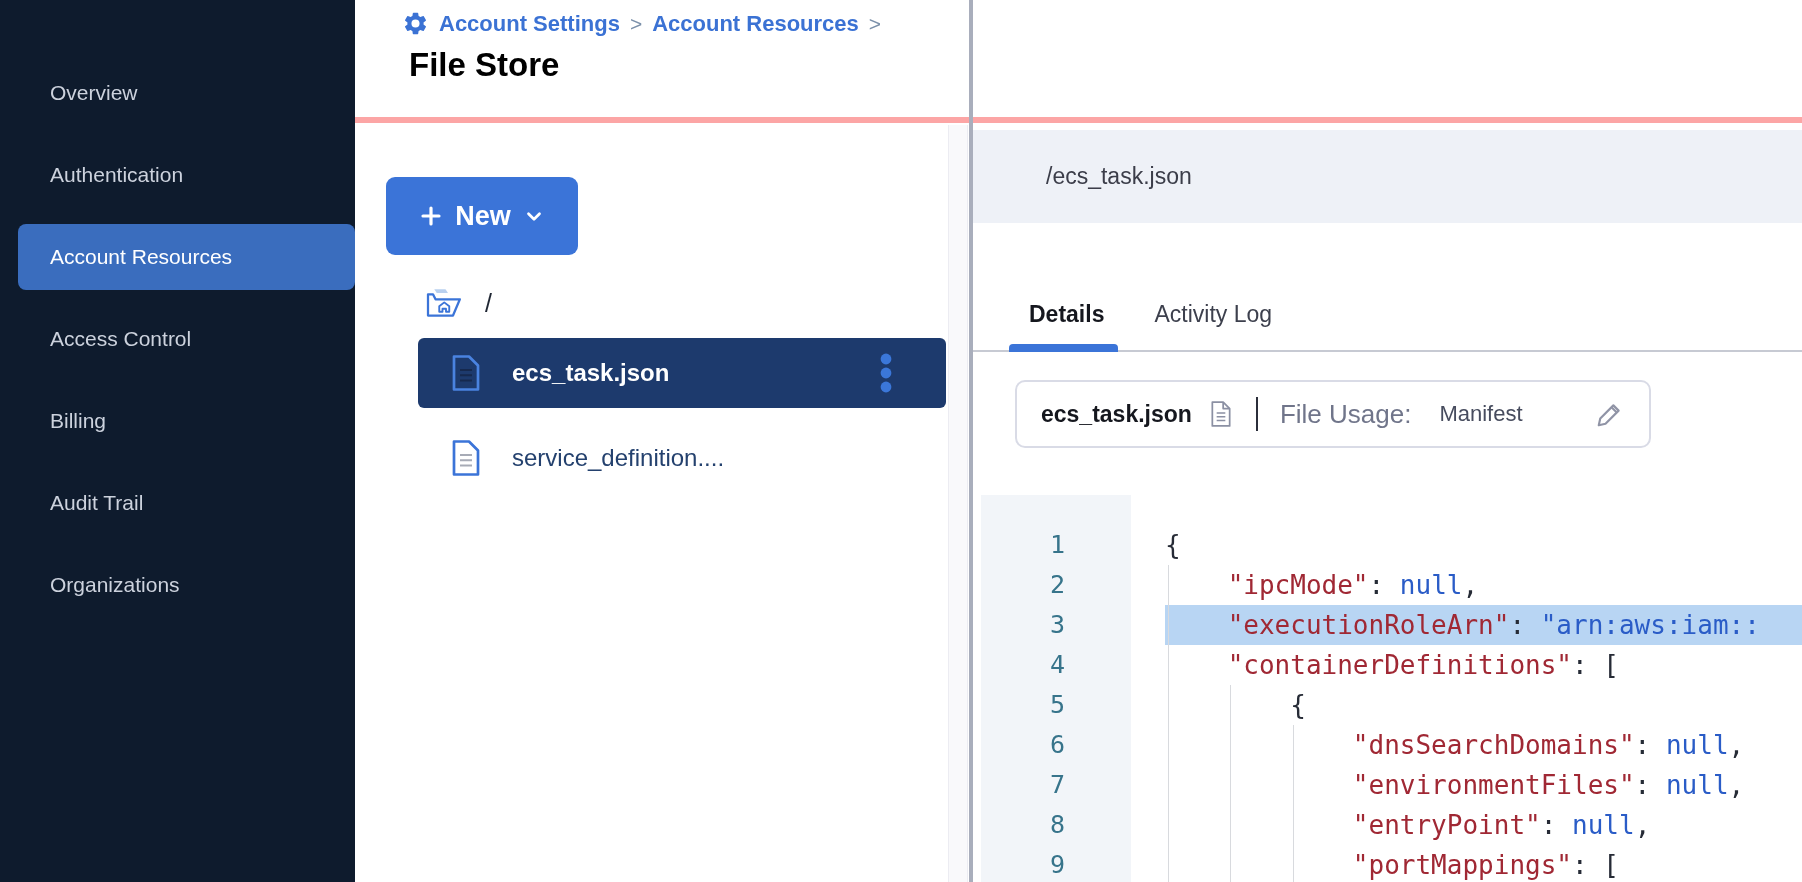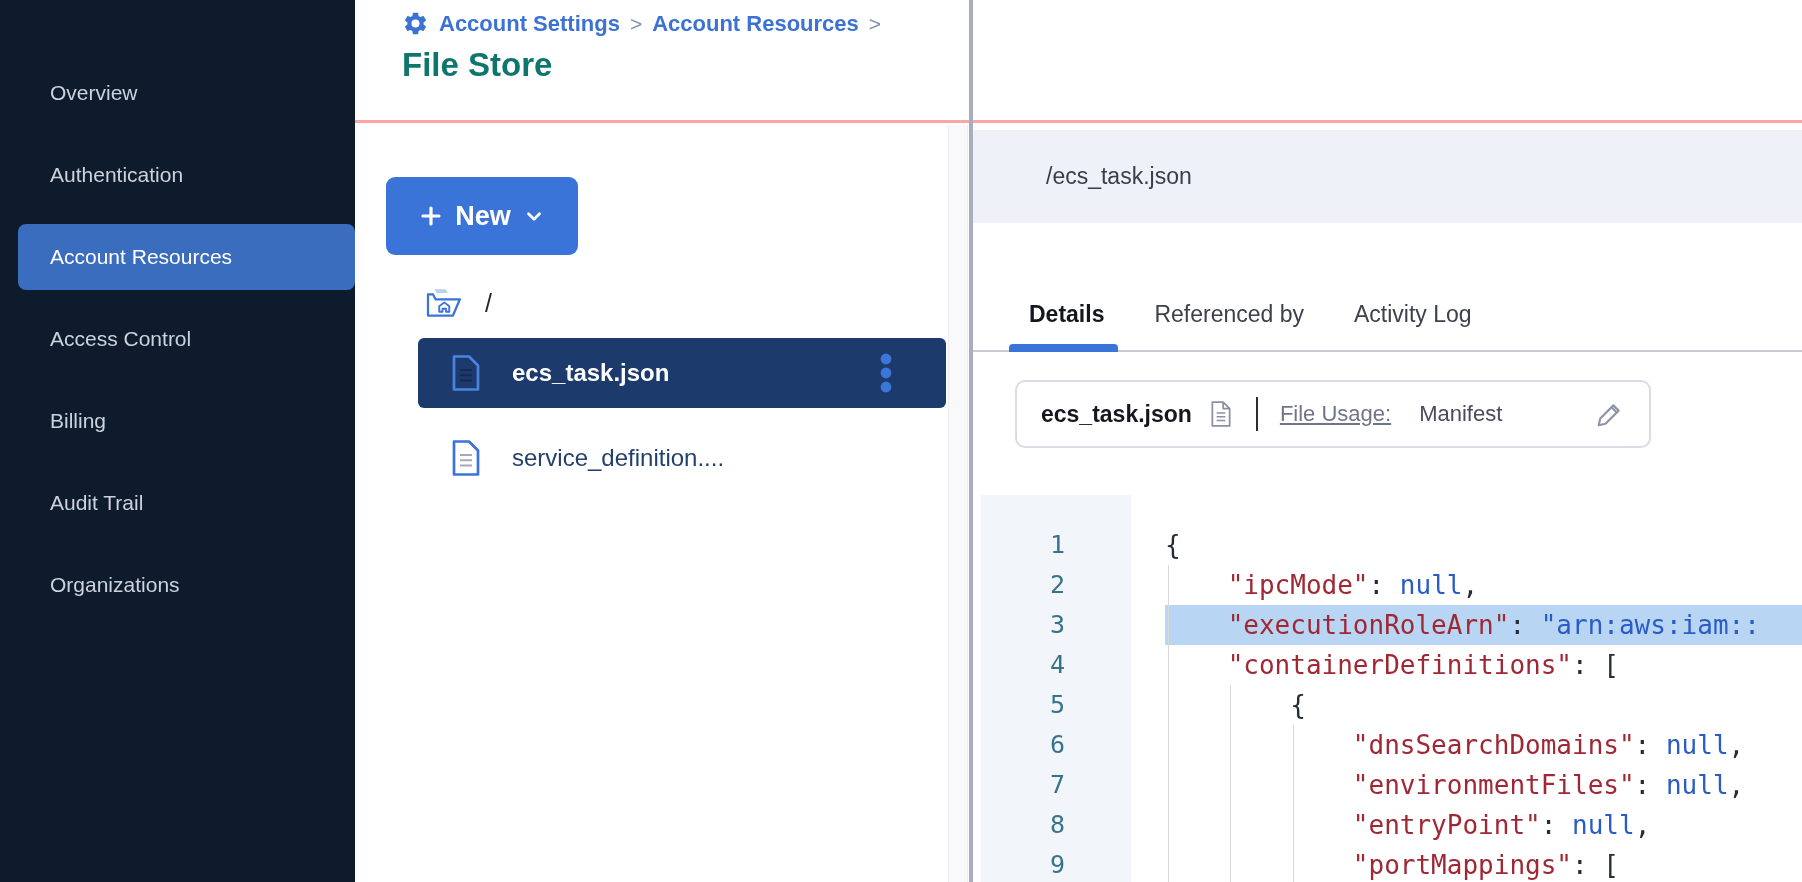--- a/index.html
+++ b/index.html
@@ -11,25 +11,25 @@
   .nav-list { position:absolute; top:52px; left:0; right:0; }
   .nav-item { height:82px; display:flex; align-items:center; padding-left:50px;
               color:#ccd2dd; font-size:21px; cursor:pointer; }
   .nav-item.selected { padding-left:0; }
   .nav-item.selected .sel-pill {
       margin-left:18px; width:337px; height:66px; background:#3a6dbe; border-radius:8px;
       display:flex; align-items:center; padding-left:32px; color:#ffffff; }
 
   
   .top-header { position:absolute; left:355px; top:0; width:1447px; height:123px;
-                background:#fff; border-bottom:3px solid #fca5a5; }
+                background:#fff; border-bottom:6px solid #fca5a5; }
   .breadcrumb { position:absolute; left:47px; top:10px; display:flex; align-items:center; gap:10px;
                 font-size:22px; font-weight:600; color:#3b72d4; }
   .crumb-sep { color:#7b90aa; font-weight:400; font-size:21px; }
-  .page-title { position:absolute; left:47px; top:46px; font-size:33px; font-weight:700; color:#0f766e; }
+  .page-title { position:absolute; left:54px; top:46px; font-size:33px; font-weight:700; color:#000000; }
 
   
   .file-panel { position:absolute; left:355px; top:125px; width:593px; height:757px; background:#fff;padding-left:30px; }
   .new-btn { position:absolute; left:31px; top:52px; width:192px; height:78px; background:#3b74d8;
              border:none; border-radius:9px; color:#fff; font-size:27px; font-weight:700;
              display:flex; align-items:center; justify-content:center; gap:12px; cursor:pointer;
              font-family:"Liberation Sans", sans-serif; }
   .root-row { position:absolute; left:68px; top:158px; display:flex; align-items:center; gap:22px;
               font-size:25px; color:#1f2633; cursor:pointer; }
   .file-row { position:absolute; left:63px; width:528px; height:70px; border-radius:6px;
@@ -56,21 +56,21 @@
          color:#3d404d; cursor:pointer; }
   .tab.active { font-weight:700; color:#15171e;align-items:center; }
   .tab.active .tab-underline { position:absolute; left:-20px; right:-14px; bottom:-2px; height:8px;
          background:#3b74d8; border-radius:4px 4px 0 0; }
 
   .file-card { position:absolute; left:42px; top:257px; width:636px; height:68px; background:#fff;
                border:2px solid #d9dbe6; border-radius:10px; display:flex; align-items:center;
                padding:0 24px; gap:16px; }
   .file-card .fname { font-size:23px; font-weight:700; color:#15171e; }
   .card-bar { width:2px; height:34px; background:#2b2e3a; margin:0 6px; }
-  .usage-label { font-size:22px; color:#70758a;text-decoration:underline; }
+  .usage-label { font-size:26px; color:#70758a; }
   .usage-value { font-size:22px; color:#474c5e; margin-left:12px; }
   .pencil-btn { margin-left:auto; background:none; border:none; cursor:pointer; display:flex; }
 
   
   .editor { position:absolute; left:0; top:372px; width:829px; height:387px; display:flex; overflow:hidden; }
   .editor-pad { width:8px; background:#fff; }
   .gutter { width:150px; background:#f2f5f9; padding-top:30px; }
   .gutter .ln { height:40px; line-height:40px; text-align:right; padding-right:66px;
                 font-family:"DejaVu Sans Mono", monospace; font-size:25px; color:#37748b; }
   .code-gap { width:34px; background:#fff; }
@@ -191,23 +191,20 @@
 
 <section class="detail-panel">
   <div class="path-strip">
     <span>/ecs_task.json</span>
   </div>
 
   <div class="tabs">
     <div class="tab active">
       <span>Details</span>
       <span class="tab-underline"></span>
-    </div>
-    <div class="tab">
-      <span>Referenced by</span>
     </div>
     <div class="tab">
       <span>Activity Log</span>
     </div>
   </div>
 
   <div class="file-card">
     <span class="fname">ecs_task.json</span>
     <span style="display:flex;">
       <svg width="26" height="30" viewBox="0 0 24 26" fill="none">

